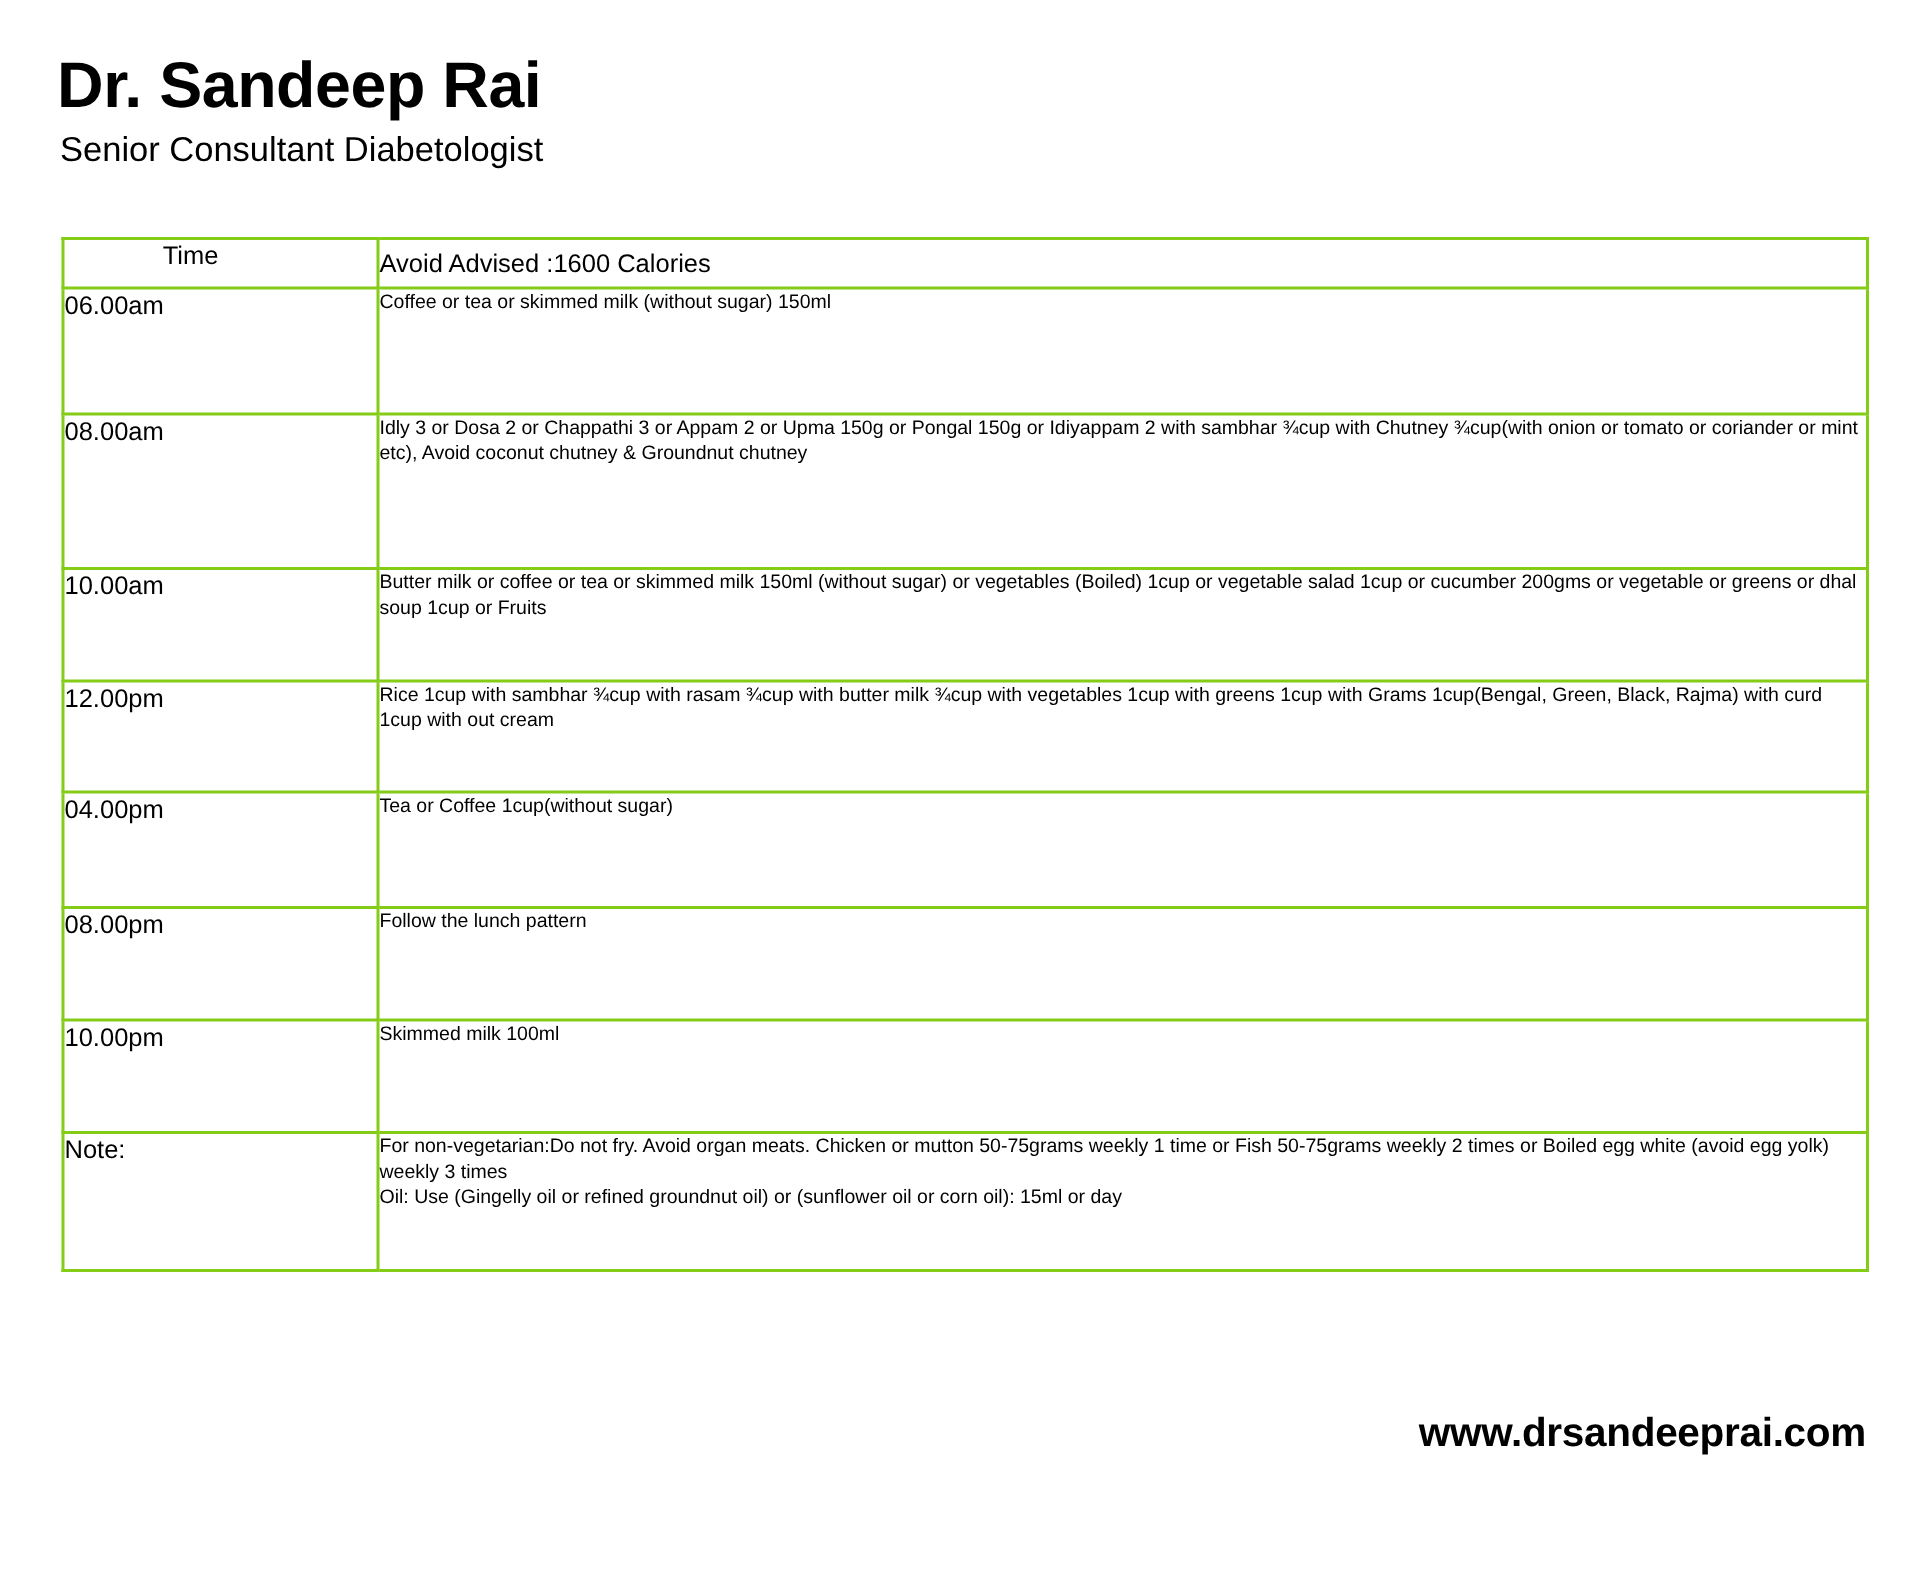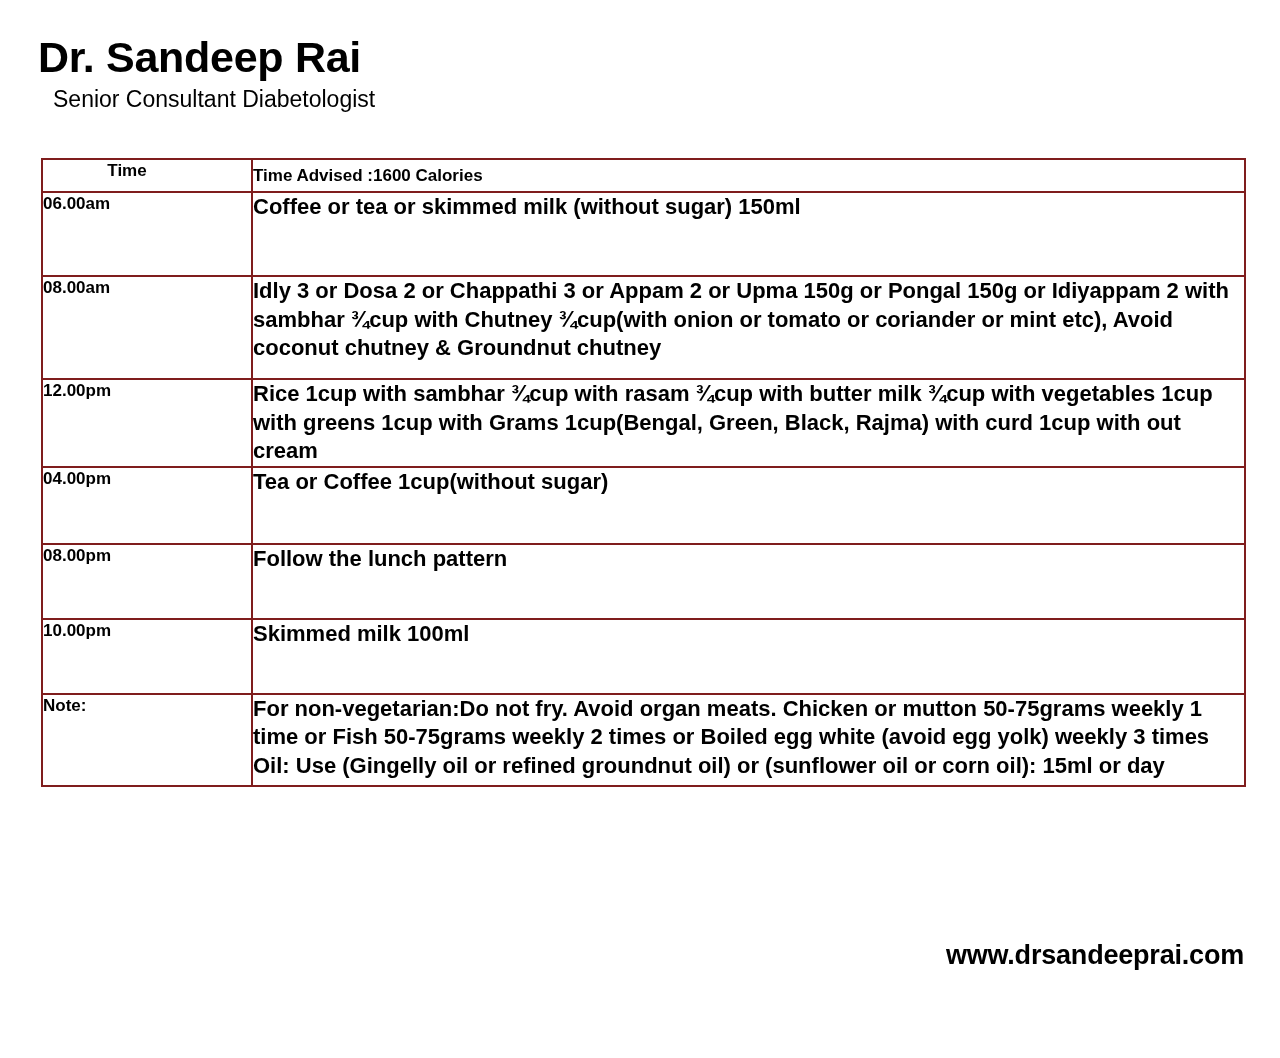--- a/index.html
+++ b/index.html
@@ -35,60 +35,59 @@
     font-weight: bold;
     letter-spacing: -0.3px;
     line-height: 1.0;
     margin: 0;
     white-space: nowrap;
   }
   .doctor-title {
     font-size: 23px;
     font-weight: normal;
     line-height: 1.0;
-    margin: 9px 0 0 15px;
+    margin: 9px 0 0 2px;
     white-space: nowrap;
   }
 
   
   .diet-table-wrap {
     position: absolute;
     left: 41px;
     top: 158px;
     width: 1203px;
   }
   table.diet-table {
     border-collapse: collapse;
     width: 1203px;
     table-layout: fixed;
   }
   table.diet-table td {
-    border: 2px solid #7f1d1d;
+    border: 2px solid #84cc16;
     vertical-align: top;
     padding: 0;
-    font-weight: bold;
   }
   .col-time  { width: 210px; }
   .col-diet  { width: 993px; }
 
   .time-cell {
     text-align: left;
     padding: 5px 18px 4px 4px;
     font-size: 17px;
     line-height: 1.25;
     white-space: nowrap;
   }
   .time-cell.center {
     text-align: center;
     padding-right: 40px;
   }
   .diet-cell {
     text-align: left;
     padding: 5px 6px 4px 8px;
-    font-size: 22px;
+    font-size: 13px;
     line-height: 1.30;
   }
   .diet-cell.header-cell {
     font-size: 17px;
     line-height: 1.25;
     padding-top: 5px;
     padding-bottom: 4px;
   }
   .diet-cell p {
     margin: 0;
@@ -129,37 +128,43 @@
 
   <div class="diet-table-wrap">
     <table class="diet-table">
       <colgroup>
         <col class="col-time">
         <col class="col-diet">
       </colgroup>
       <tbody>
         <tr class="row-header">
           <td class="time-cell center">Time</td>
-          <td class="diet-cell header-cell">Time Advised :1600 Calories</td>
+          <td class="diet-cell header-cell">Avoid Advised :1600 Calories</td>
         </tr>
 
         <tr class="row-0600am">
           <td class="time-cell">06.00am</td>
           <td class="diet-cell">
             <p>Coffee or tea or skimmed milk (without sugar) 150ml</p>
           </td>
         </tr>
 
         <tr class="row-0800am">
           <td class="time-cell">08.00am</td>
           <td class="diet-cell">
             <p>Idly 3 or Dosa 2 or Chappathi 3 or Appam 2 or Upma  150g or Pongal  150g or Idiyappam 2 with sambhar ¾cup with Chutney ¾cup(with onion or tomato or coriander or mint etc), Avoid coconut chutney &amp; Groundnut chutney</p>
           </td>
         </tr>
 
+        <tr class="row-1000am">
+          <td class="time-cell">10.00am</td>
+          <td class="diet-cell">
+            <p>Butter milk or coffee or tea or skimmed milk 150ml (without sugar) or vegetables (Boiled) 1cup or vegetable salad 1cup or cucumber 200gms or vegetable or greens or dhal soup 1cup or Fruits</p>
+          </td>
+        </tr>
 
         <tr class="row-1200pm">
           <td class="time-cell">12.00pm</td>
           <td class="diet-cell">
             <p>Rice 1cup with sambhar ¾cup with rasam ¾cup with butter milk  ¾cup with vegetables 1cup with greens 1cup with Grams 1cup(Bengal, Green, Black, Rajma) with curd 1cup with out cream</p>
           </td>
         </tr>
 
         <tr class="row-0400pm">
           <td class="time-cell">04.00pm</td>

